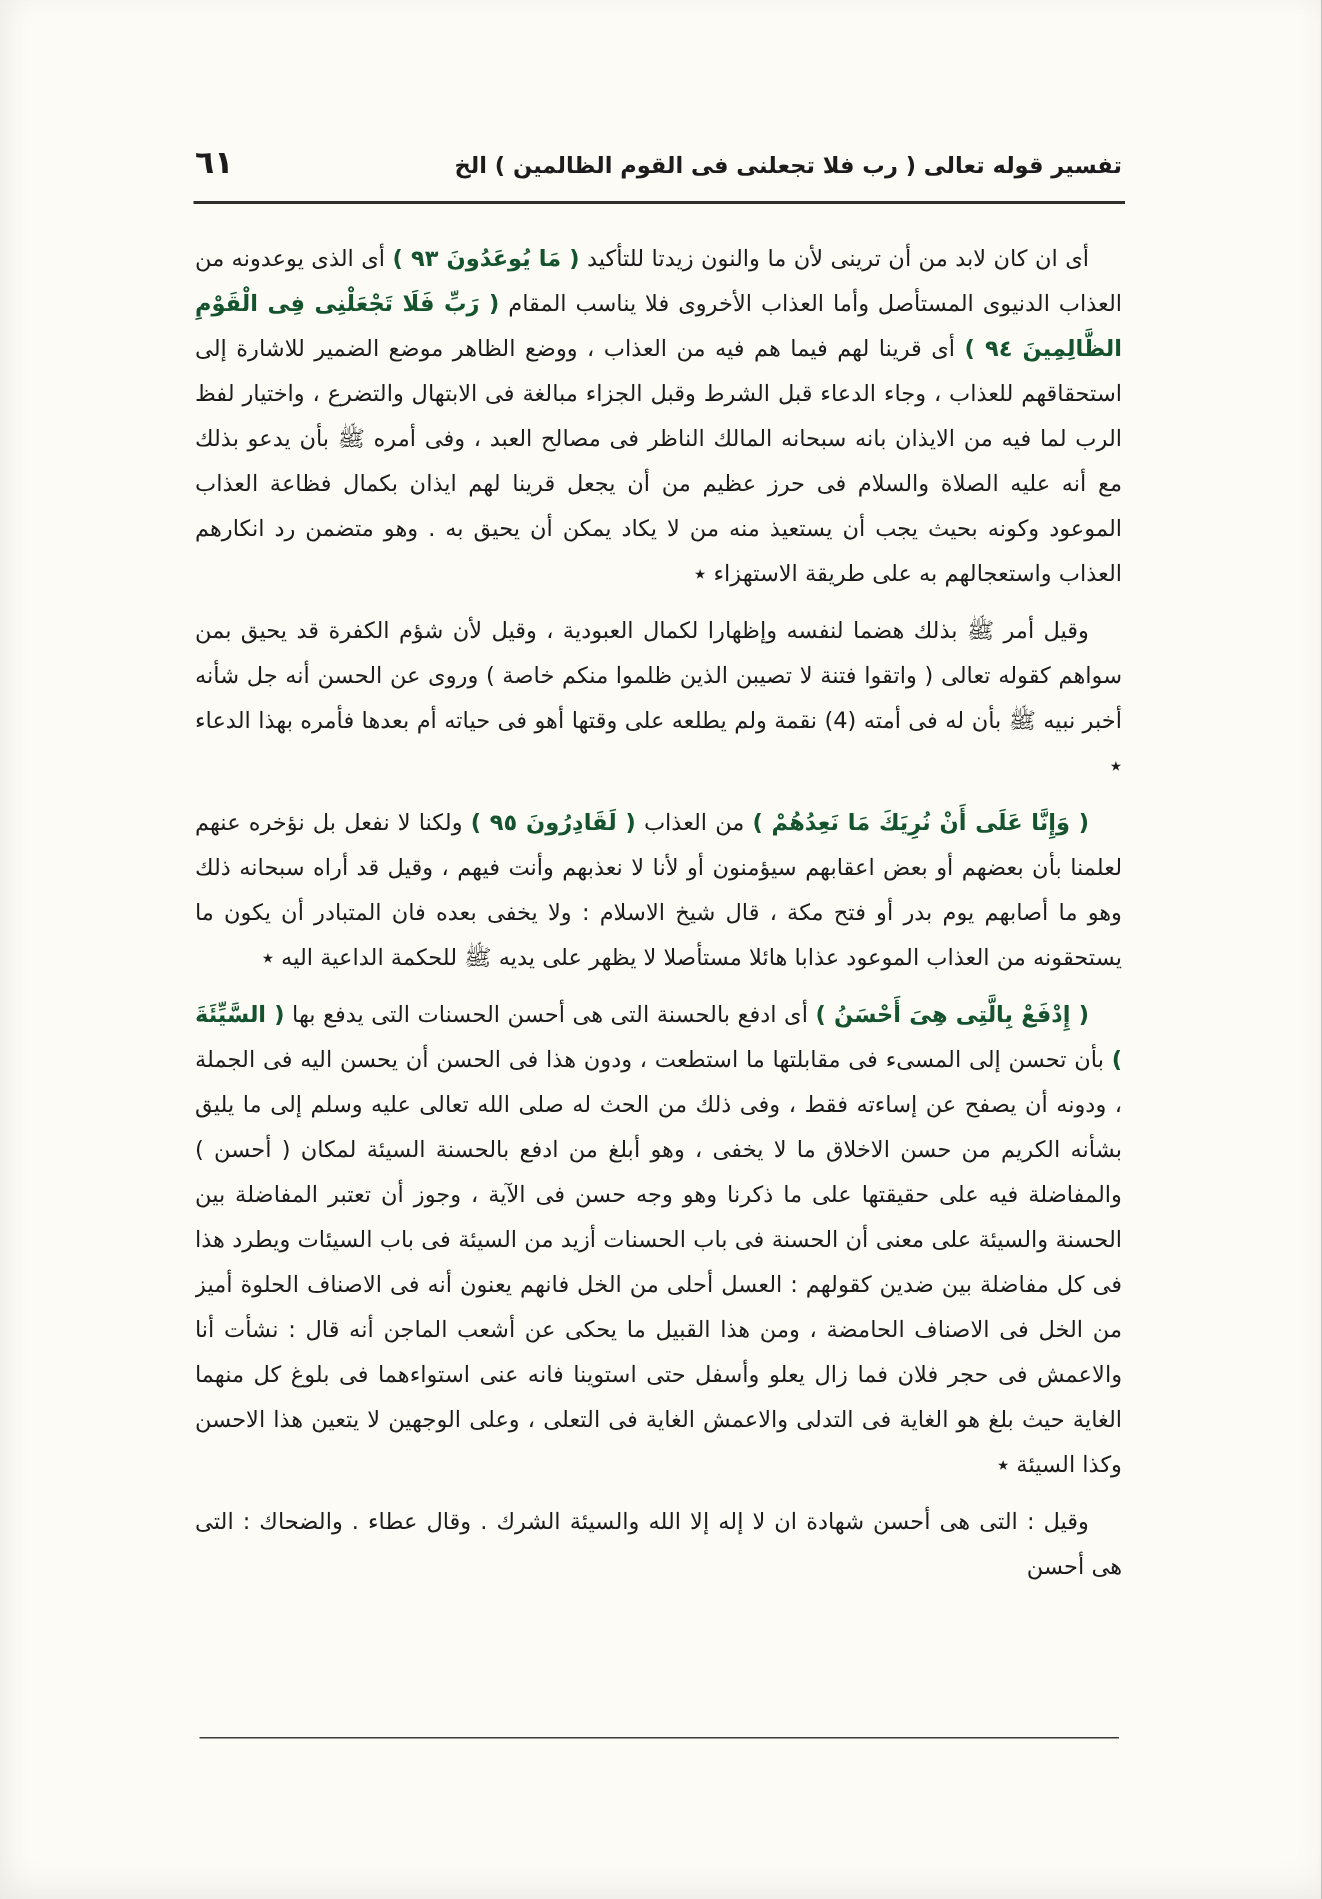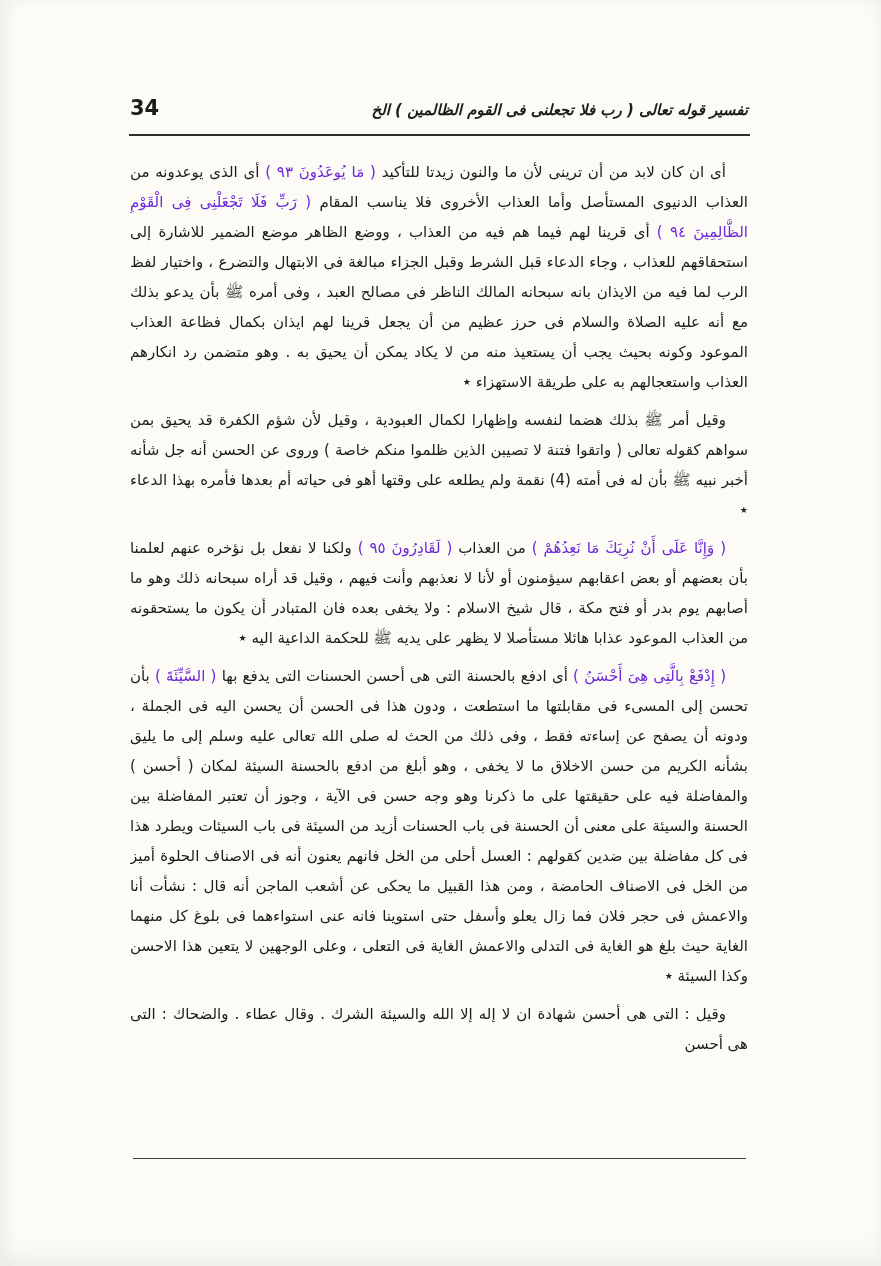--- a/index.html
+++ b/index.html
@@ -26,21 +26,20 @@
     left: 130px;
     display: flex;
     justify-content: space-between;
     align-items: flex-end;
   }
   .header-title {
     font-size: 15px;
     font-weight: bold;
     letter-spacing: 0;
     white-space: nowrap;
-    font-style: italic;
   }
   .page-number {
     font-size: 21px;
     font-weight: bold;
     line-height: 1;
   }
   .header-rule {
     position: absolute;
     top: 134px;
     right: 131px;
@@ -57,22 +56,22 @@
     font-size: 15px;
     line-height: 30px;
     text-align: justify;
   }
   .para {
     margin: 0;
     text-indent: 22px;
   }
   .para + .para { margin-top: 8px; }
   .quran {
-    font-weight: normal;
-    color: #6d28d9;
+    font-weight: bold;
+    color: #14532d;
     margin-top: 21px;
   }
   .footer-rule {
     position: absolute;
     top: 1158px;
     right: 135px;
     left: 133px;
     border-top: 1.5px solid #3a3a38;
   }
   .footnote {
@@ -84,21 +83,21 @@
     text-align: right;
   }
 </style>
 </head>
 <body>
 
 <div class="page">
 
   <div class="header">
     <div class="header-title">تفسير قوله تعالى ( رب فلا تجعلنى فى القوم الظالمين ) الخ</div>
-    <div class="page-number">34</div>
+    <div class="page-number">٦١</div>
   </div>
 
   <div class="header-rule"></div>
 
   <div class="body-text">
       <p class="para"><span>أى ان كان لابد من أن ترينى لأن ما والنون زيدتا للتأكيد </span><span class="quran">( مَا يُوعَدُونَ ٩٣ )</span><span> أى الذى يوعدونه من العذاب الدنيوى المستأصل وأما العذاب الأخروى فلا يناسب المقام </span><span class="quran">( رَبِّ فَلَا تَجْعَلْنِى فِى الْقَوْمِ الظَّالِمِينَ ٩٤ )</span><span> أى قرينا لهم فيما هم فيه من العذاب ، ووضع الظاهر موضع الضمير للاشارة إلى استحقاقهم للعذاب ، وجاء الدعاء قبل الشرط وقبل الجزاء مبالغة فى الابتهال والتضرع ، واختيار لفظ الرب لما فيه من الايذان بانه سبحانه المالك الناظر فى مصالح العبد ، وفى أمره ﷺ بأن يدعو بذلك مع أنه عليه الصلاة والسلام فى حرز عظيم من أن يجعل قرينا لهم ايذان بكمال فظاعة العذاب الموعود وكونه بحيث يجب أن يستعيذ منه من لا يكاد يمكن أن يحيق به . وهو متضمن رد انكارهم العذاب واستعجالهم به على طريقة الاستهزاء ٭</span></p>
       <p class="para"><span>وقيل أمر ﷺ بذلك هضما لنفسه وإظهارا لكمال العبودية ، وقيل لأن شؤم الكفرة قد يحيق بمن سواهم كقوله تعالى ( واتقوا فتنة لا تصيبن الذين ظلموا منكم خاصة ) وروى عن الحسن أنه جل شأنه أخبر نبيه ﷺ بأن له فى أمته (4) نقمة ولم يطلعه على وقتها أهو فى حياته أم بعدها فأمره بهذا الدعاء ٭</span></p>
       <p class="para"><span class="quran">( وَإِنَّا عَلَى أَنْ نُرِيَكَ مَا نَعِدُهُمْ )</span><span> من العذاب </span><span class="quran">( لَقَادِرُونَ ٩٥ )</span><span> ولكنا لا نفعل بل نؤخره عنهم لعلمنا بأن بعضهم أو بعض اعقابهم سيؤمنون أو لأنا لا نعذبهم وأنت فيهم ، وقيل قد أراه سبحانه ذلك وهو ما أصابهم يوم بدر أو فتح مكة ، قال شيخ الاسلام : ولا يخفى بعده فان المتبادر أن يكون ما يستحقونه من العذاب الموعود عذابا هائلا مستأصلا لا يظهر على يديه ﷺ للحكمة الداعية اليه ٭</span></p>
       <p class="para"><span class="quran">( إِدْفَعْ بِالَّتِى هِىَ أَحْسَنُ )</span><span> أى ادفع بالحسنة التى هى أحسن الحسنات التى يدفع بها </span><span class="quran">( السَّيِّئَةَ )</span><span> بأن تحسن إلى المسىء فى مقابلتها ما استطعت ، ودون هذا فى الحسن أن يحسن اليه فى الجملة ، ودونه أن يصفح عن إساءته فقط ، وفى ذلك من الحث له صلى الله تعالى عليه وسلم إلى ما يليق بشأنه الكريم من حسن الاخلاق ما لا يخفى ، وهو أبلغ من ادفع بالحسنة السيئة لمكان ( أحسن ) والمفاضلة فيه على حقيقتها على ما ذكرنا وهو وجه حسن فى الآية ، وجوز أن تعتبر المفاضلة بين الحسنة والسيئة على معنى أن الحسنة فى باب الحسنات أزيد من السيئة فى باب السيئات ويطرد هذا فى كل مفاضلة بين ضدين كقولهم : العسل أحلى من الخل فانهم يعنون أنه فى الاصناف الحلوة أميز من الخل فى الاصناف الحامضة ، ومن هذا القبيل ما يحكى عن أشعب الماجن أنه قال : نشأت أنا والاعمش فى حجر فلان فما زال يعلو وأسفل حتى استوينا فانه عنى استواءهما فى بلوغ كل منهما الغاية حيث بلغ هو الغاية فى التدلى والاعمش الغاية فى التعلى ، وعلى الوجهين لا يتعين هذا الاحسن وكذا السيئة ٭</span></p>
       <p class="para"><span>وقيل : التى هى أحسن شهادة ان لا إله إلا الله والسيئة الشرك . وقال عطاء . والضحاك : التى هى أحسن</span></p>

